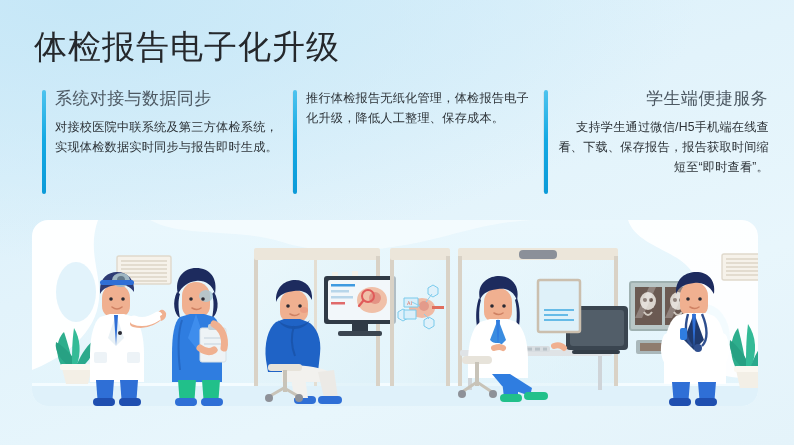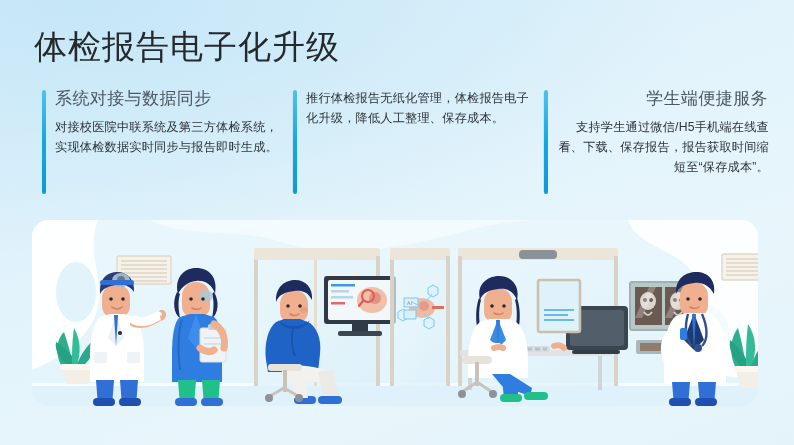--- a/index.html
+++ b/index.html
@@ -123,21 +123,21 @@
 
     <div class="col col-1">
       <div class="accent"></div>
       <div class="col-body">推行体检报告无纸化管理，体检报告电子化升级，降低人工整理、保存成本。</div>
       <div class="divider"></div>
     </div>
 
     <div class="col col-2">
       <div class="accent"></div>
       <div class="col-head">学生端便捷服务</div>
-      <div class="col-body">支持学生通过微信/H5手机端在线查看、下载、保存报告，报告获取时间缩短至“保存成本”。</div>
+      <div class="col-body">支持学生通过微信/H5手机端在线查看、下载、保存报告，报告获取时间缩短至“即时查看”。</div>
     </div>
 
   </div>
 
   <div id="illo-wrap">
     <svg id="illo" viewBox="0 0 726 186" xmlns="http://www.w3.org/2000/svg">
       <defs>
         <linearGradient id="wallG" x1="0" y1="0" x2="0" y2="1">
           <stop offset="0" stop-color="#e9f7fd"></stop>
           <stop offset="1" stop-color="#e3f4fb"></stop>

